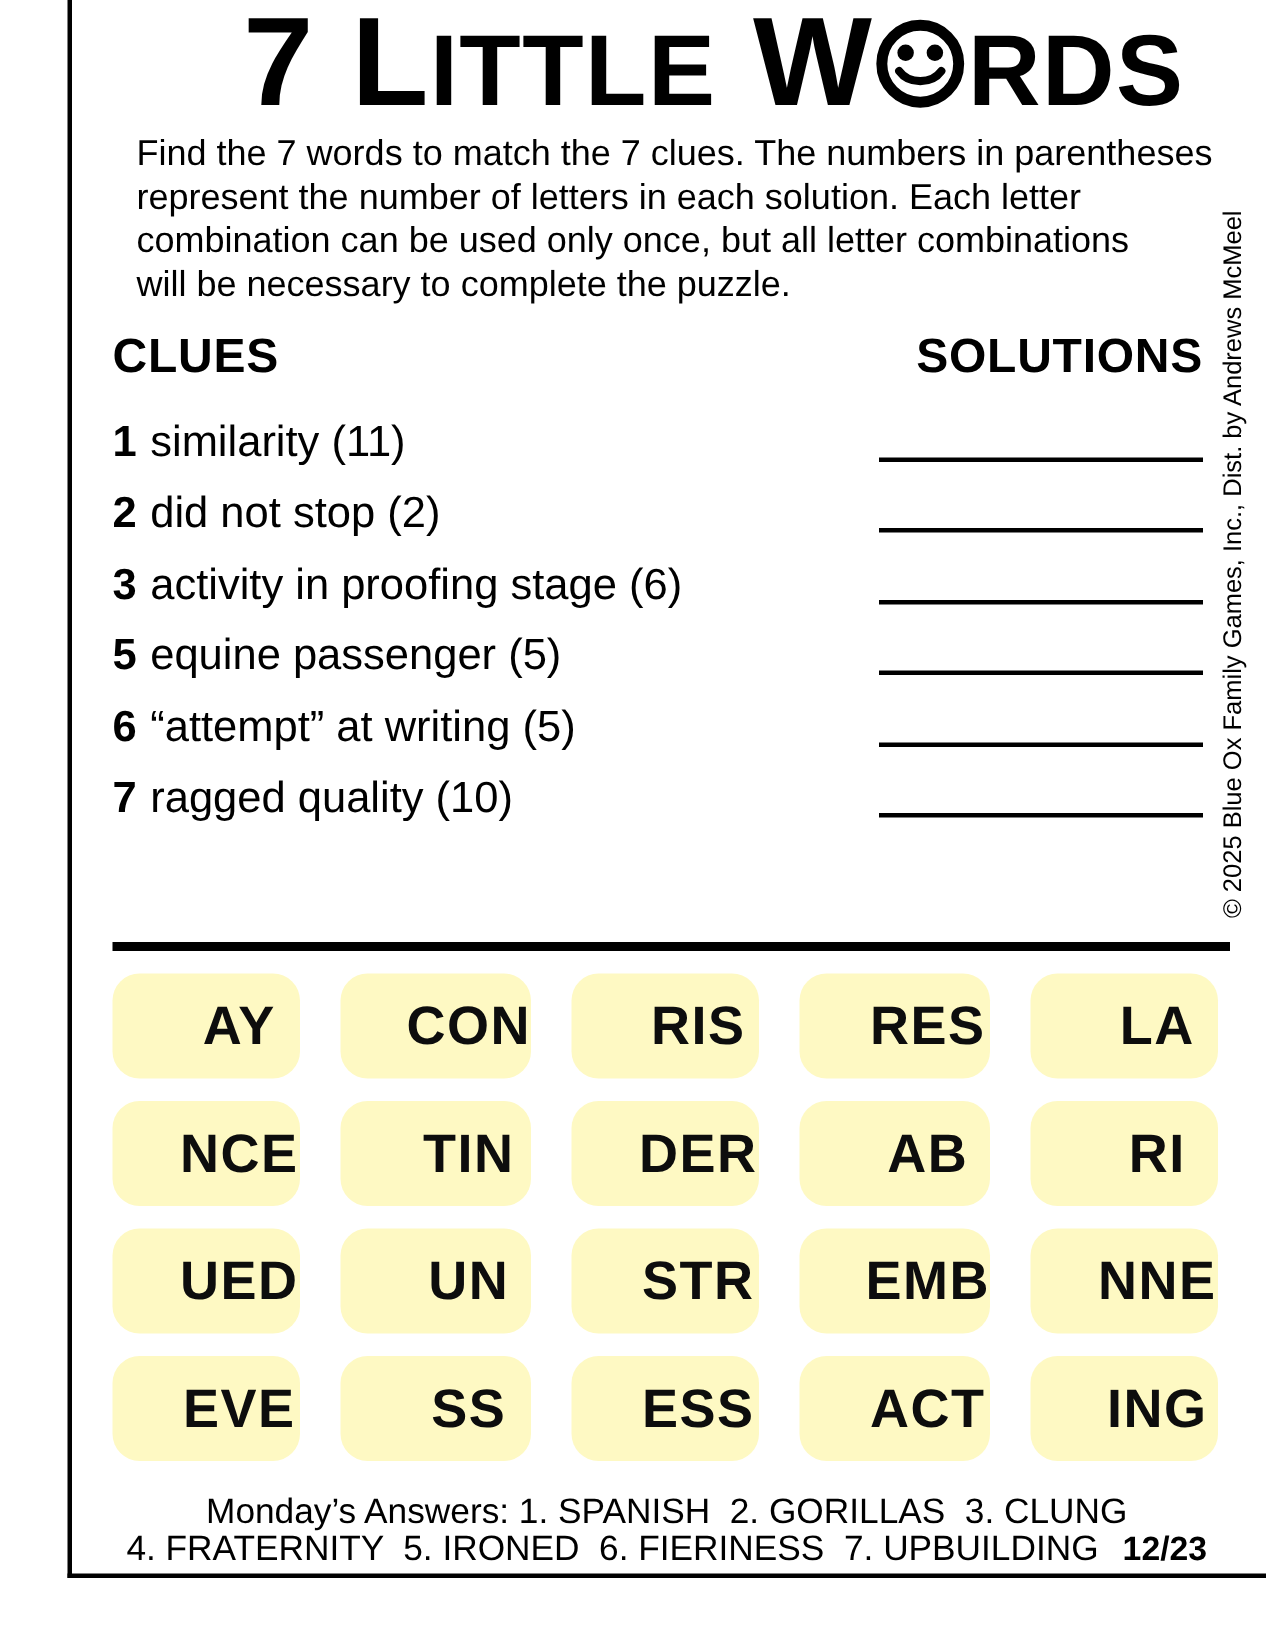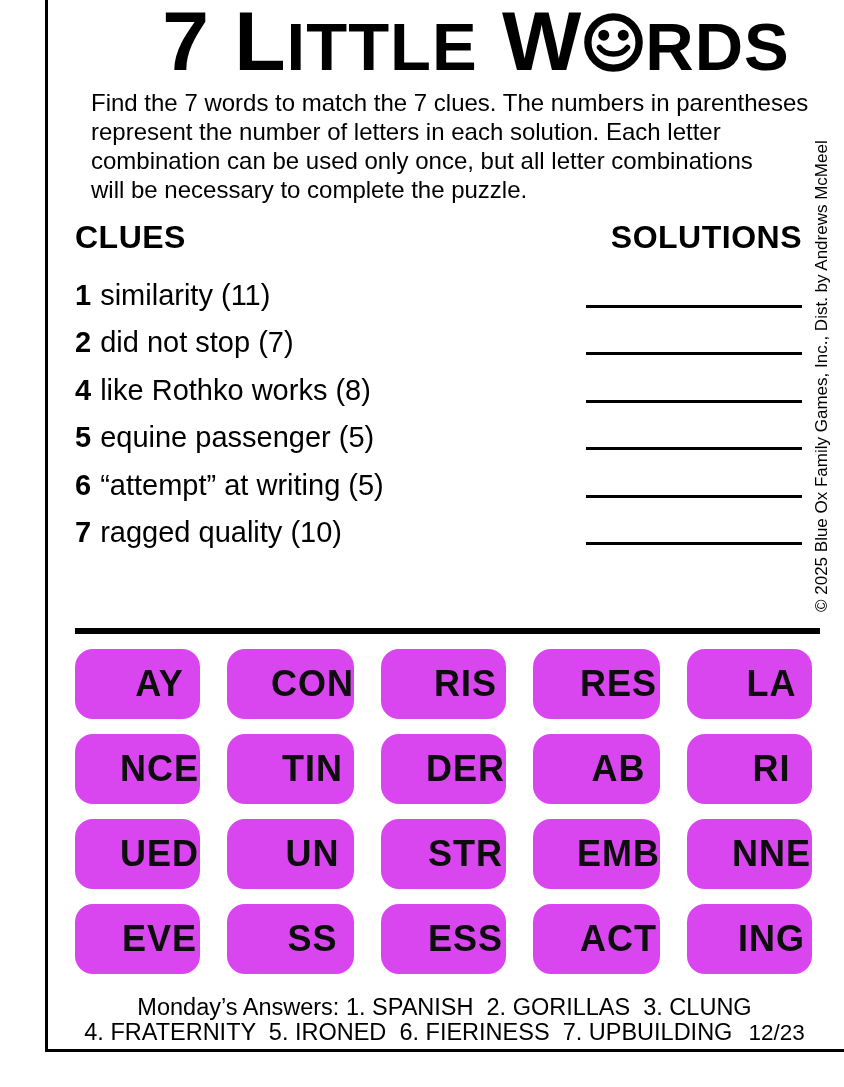--- a/index.html
+++ b/index.html
@@ -42,32 +42,32 @@
 
   
   .divider { position: absolute; top: 628px; left: 75px; width: 745px; height: 6px; background: #000; }
 
   
   .tiles {
     position: absolute; top: 649px; left: 75px; width: 737px;
     display: grid; grid-template-columns: repeat(5, 1fr); column-gap: 27px; row-gap: 15px;
   }
   .tile {
-    height: 70px; background: #d946ef; border-radius: 18px;
+    height: 70px; background: #fef9c3; border-radius: 18px;
     display: flex; align-items: center; justify-content: center;
     font-weight: bold; font-size: 36px; letter-spacing: 1px; color: #0d0d0d; padding-left: 44px;
   }
 
   
   .footer {
     position: absolute; top: 995px; left: 45px; width: 799px;
     text-align: center; font-size: 23.5px; line-height: 25px;
   }
   .pre { white-space: pre-wrap; }
-  .date { font-weight: normal; font-size: 22.5px; margin-left: 16px; }
+  .date { font-weight: bold; font-size: 22.5px; margin-left: 16px; }
 
   
   .copyright {
     position: absolute; left: 812px; top: 612px;
     transform: rotate(-90deg); transform-origin: 0 0;
     font-size: 17px; white-space: nowrap;
   }
 </style>
 </head>
 <body>
@@ -93,25 +93,25 @@
   <div class="puzzle-header">
     <span>CLUES</span>
     <span>SOLUTIONS</span>
   </div>
 
   <div class="clue-row">
     <span class="clue"><span class="clue-num">1</span><span>similarity (11)</span></span>
     <span class="sol-line"></span>
   </div>
   <div class="clue-row">
-    <span class="clue"><span class="clue-num">2</span><span>did not stop (7)</span></span>
+    <span class="clue"><span class="clue-num">2</span><span>did not stop (2)</span></span>
     <span class="sol-line"></span>
   </div>
   <div class="clue-row">
-    <span class="clue"><span class="clue-num">4</span><span>like Rothko works (8)</span></span>
+    <span class="clue"><span class="clue-num">3</span><span>activity in proofing stage (6)</span></span>
     <span class="sol-line"></span>
   </div>
   <div class="clue-row">
     <span class="clue"><span class="clue-num">5</span><span>equine passenger (5)</span></span>
     <span class="sol-line"></span>
   </div>
   <div class="clue-row">
     <span class="clue"><span class="clue-num">6</span><span>“attempt” at writing (5)</span></span>
     <span class="sol-line"></span>
   </div>

